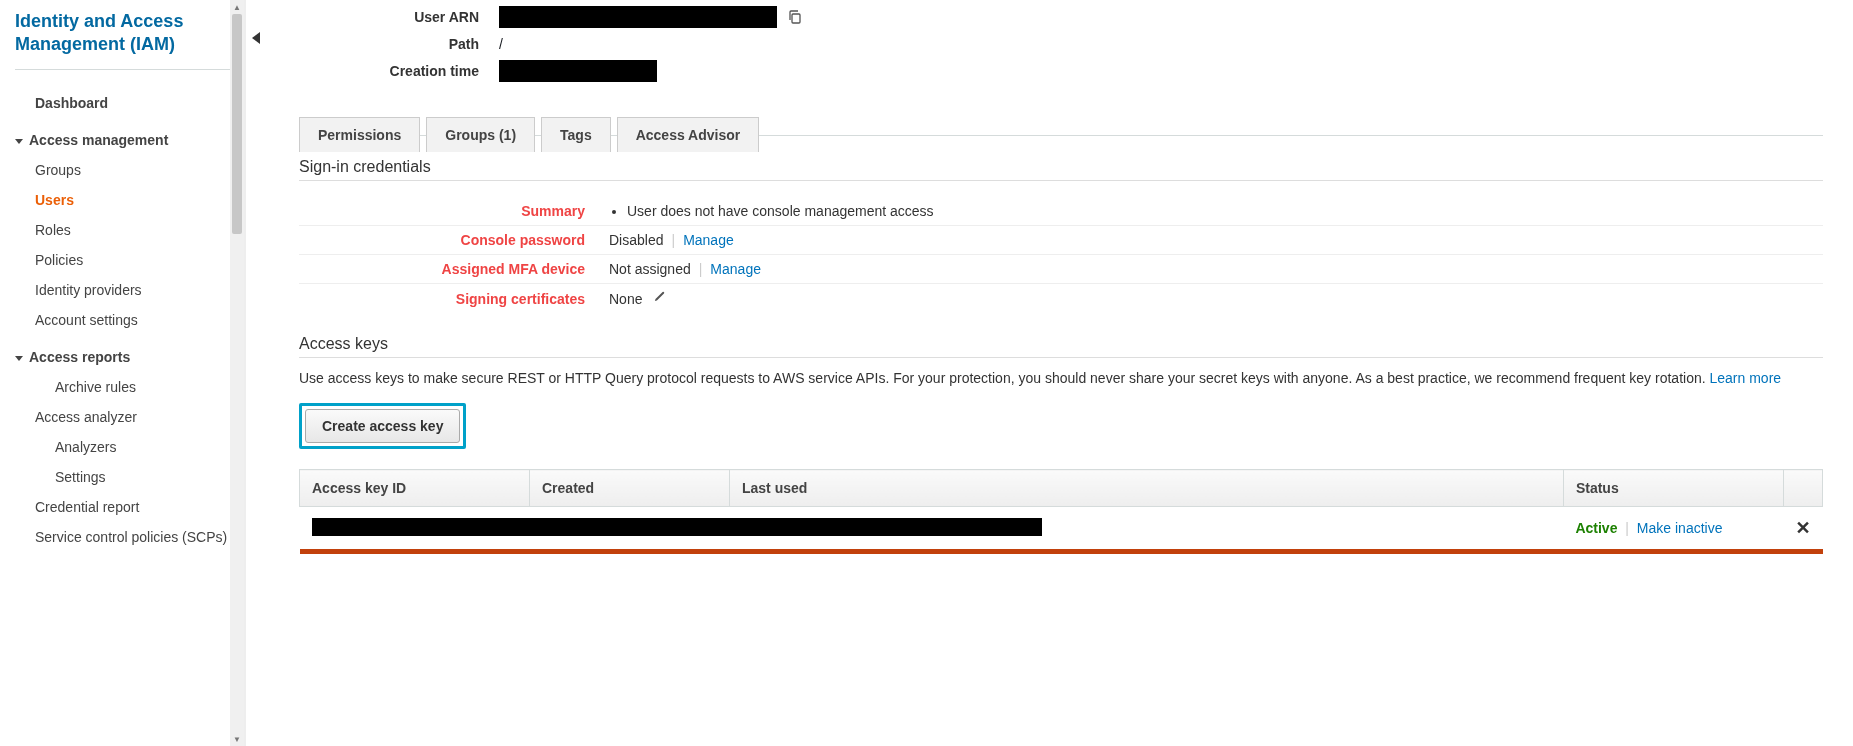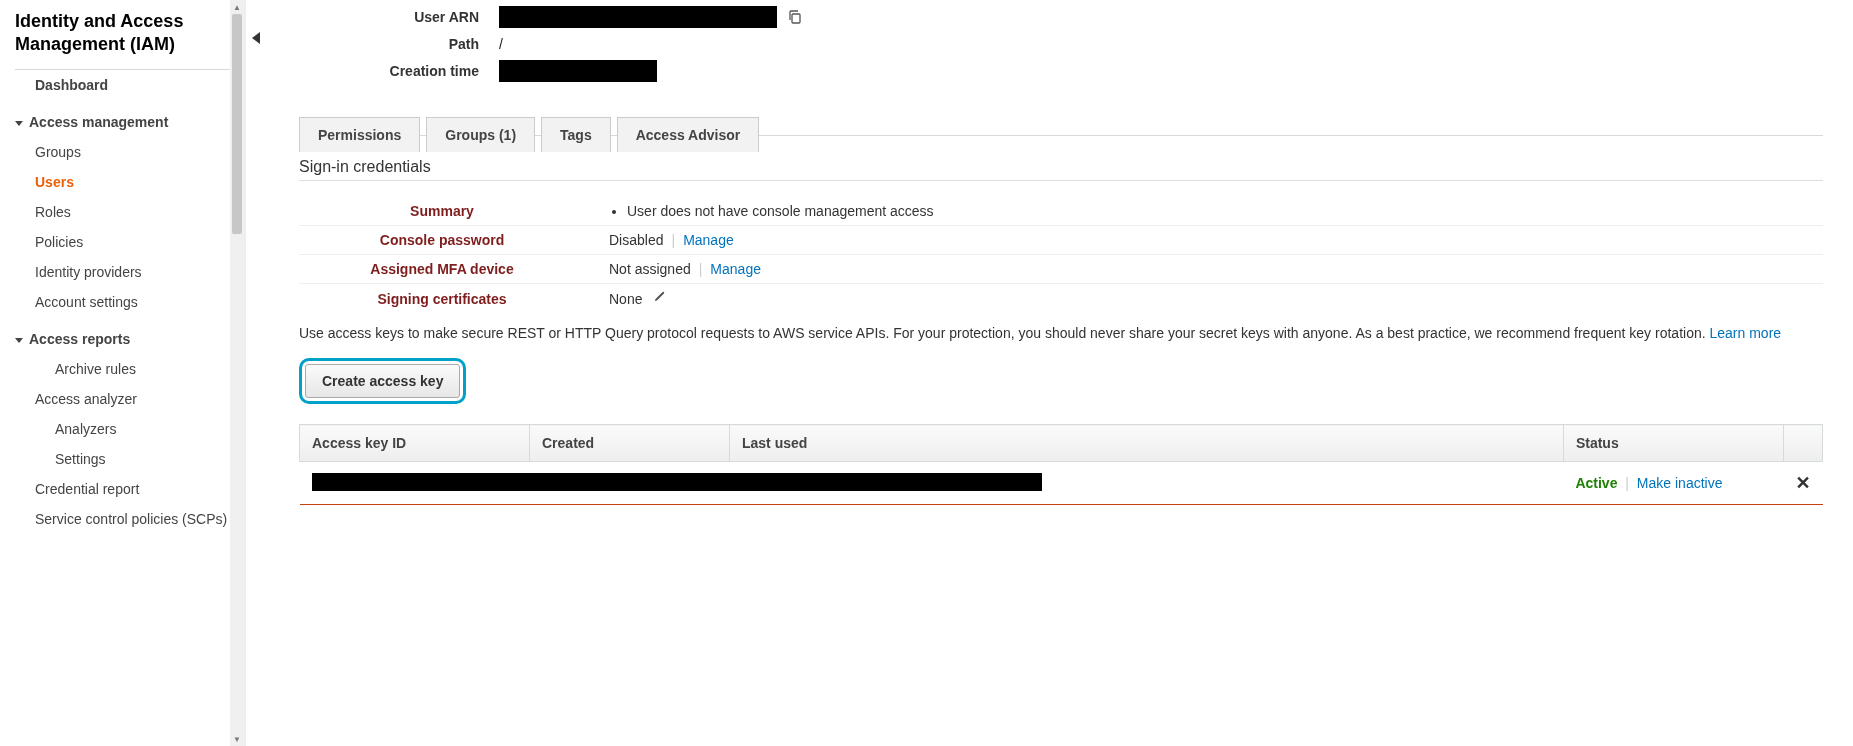--- a/index.html
+++ b/index.html
@@ -17,24 +17,25 @@
     .sidebar {
       width: 245px;
       padding: 10px 0 10px 15px;
       border-right: 1px solid #eee;
       position: relative;
       overflow-y: auto;
     }
     .sidebar-title {
       font-size: 18px;
       font-weight: 700;
-      color: #000000;
+      color: #0369a1;
       line-height: 1.3;
       padding-bottom: 12px;
       border-bottom: 1px solid #d5dbdb;
+      margin-bottom: 18px;
       padding-right: 10px;
     }
     .nav-item {
       display: block;
       padding: 7px 0;
       font-size: 14px;
       color: #444;
       cursor: pointer;
       text-decoration: none;
     }
@@ -191,24 +192,24 @@
     }
     .cred-row {
       display: flex;
       align-items: center;
       padding: 6px 0;
       border-top: 1px solid #eee;
     }
     .cred-row:first-child { border-top: none; }
     .cred-label {
       width: 310px;
-      text-align: center;
+      text-align: right;
       font-weight: 700;
       padding-right: 24px;
-      color: #7f1d1d;
+      color: #ef4444;
     }
     .cred-value {
       flex: 1;
       color: #333;
       display: flex;
       align-items: center;
       gap: 4px;
     }
     .cred-value ul { list-style: disc; padding-left: 18px; }
     .link {
@@ -220,21 +221,21 @@
     .desc {
       margin-top: 10px;
       color: #333;
       line-height: 1.5;
     }
     .create-btn-wrap {
       display: inline-block;
       border: 3px solid #00a1c9;
       padding: 3px;
       margin-top: 14px;
-      border-radius: 10px;
+      border-radius: 2px;
     }
     .create-btn {
       background: linear-gradient(#fafafa, #e7e7e7);
       border: 1px solid #aaa;
       border-radius: 3px;
       padding: 8px 16px;
       font-weight: 700;
       cursor: pointer;
       color: #333;
       font-size: 14px;
@@ -249,21 +250,21 @@
       text-align: left;
       font-weight: 700;
       color: #444;
       padding: 10px 12px;
       border: 1px solid #d5dbdb;
       background: linear-gradient(#fafafa, #eee);
     }
     .key-table tbody td {
       padding: 10px 12px;
       border-top: 1px solid #eee;
-      border-bottom: 1px solid #c2410c;
+      border-bottom: 5px solid #c2410c;
       vertical-align: middle;
     }
     .bb-key { background: #000; width: 730px; height: 18px; display: inline-block; }
     .status-active { color: #1d8102; font-weight: 700; }
     .close-x {
       font-weight: 700;
       color: #333;
       cursor: pointer;
       font-size: 18px;
     }
@@ -378,20 +379,21 @@
         <span class="pencil-icon">
           <svg width="14" height="14" viewBox="0 0 16 16" fill="#555">
               <path d="M12.1 2.3a1 1 0 0 1 1.4 0l.2.2a1 1 0 0 1 0 1.4L5.6 12l-2.3.7.7-2.3 8.1-8.1z"></path>
             </svg>
         </span>
       </div>
     </div>
   </div>
 
   
+  <div class="section-title">Access keys</div>
   <div class="desc">
     <span>Use access keys to make secure REST or HTTP Query protocol requests to AWS service APIs. For your protection, you should never share your secret keys with anyone. As a best practice, we recommend frequent key rotation. </span><span class="link">Learn more</span>
   </div>
   <div class="create-btn-wrap">
     <button class="create-btn">Create access key</button>
   </div>
 
   <table class="key-table">
     <thead>
       <tr>

